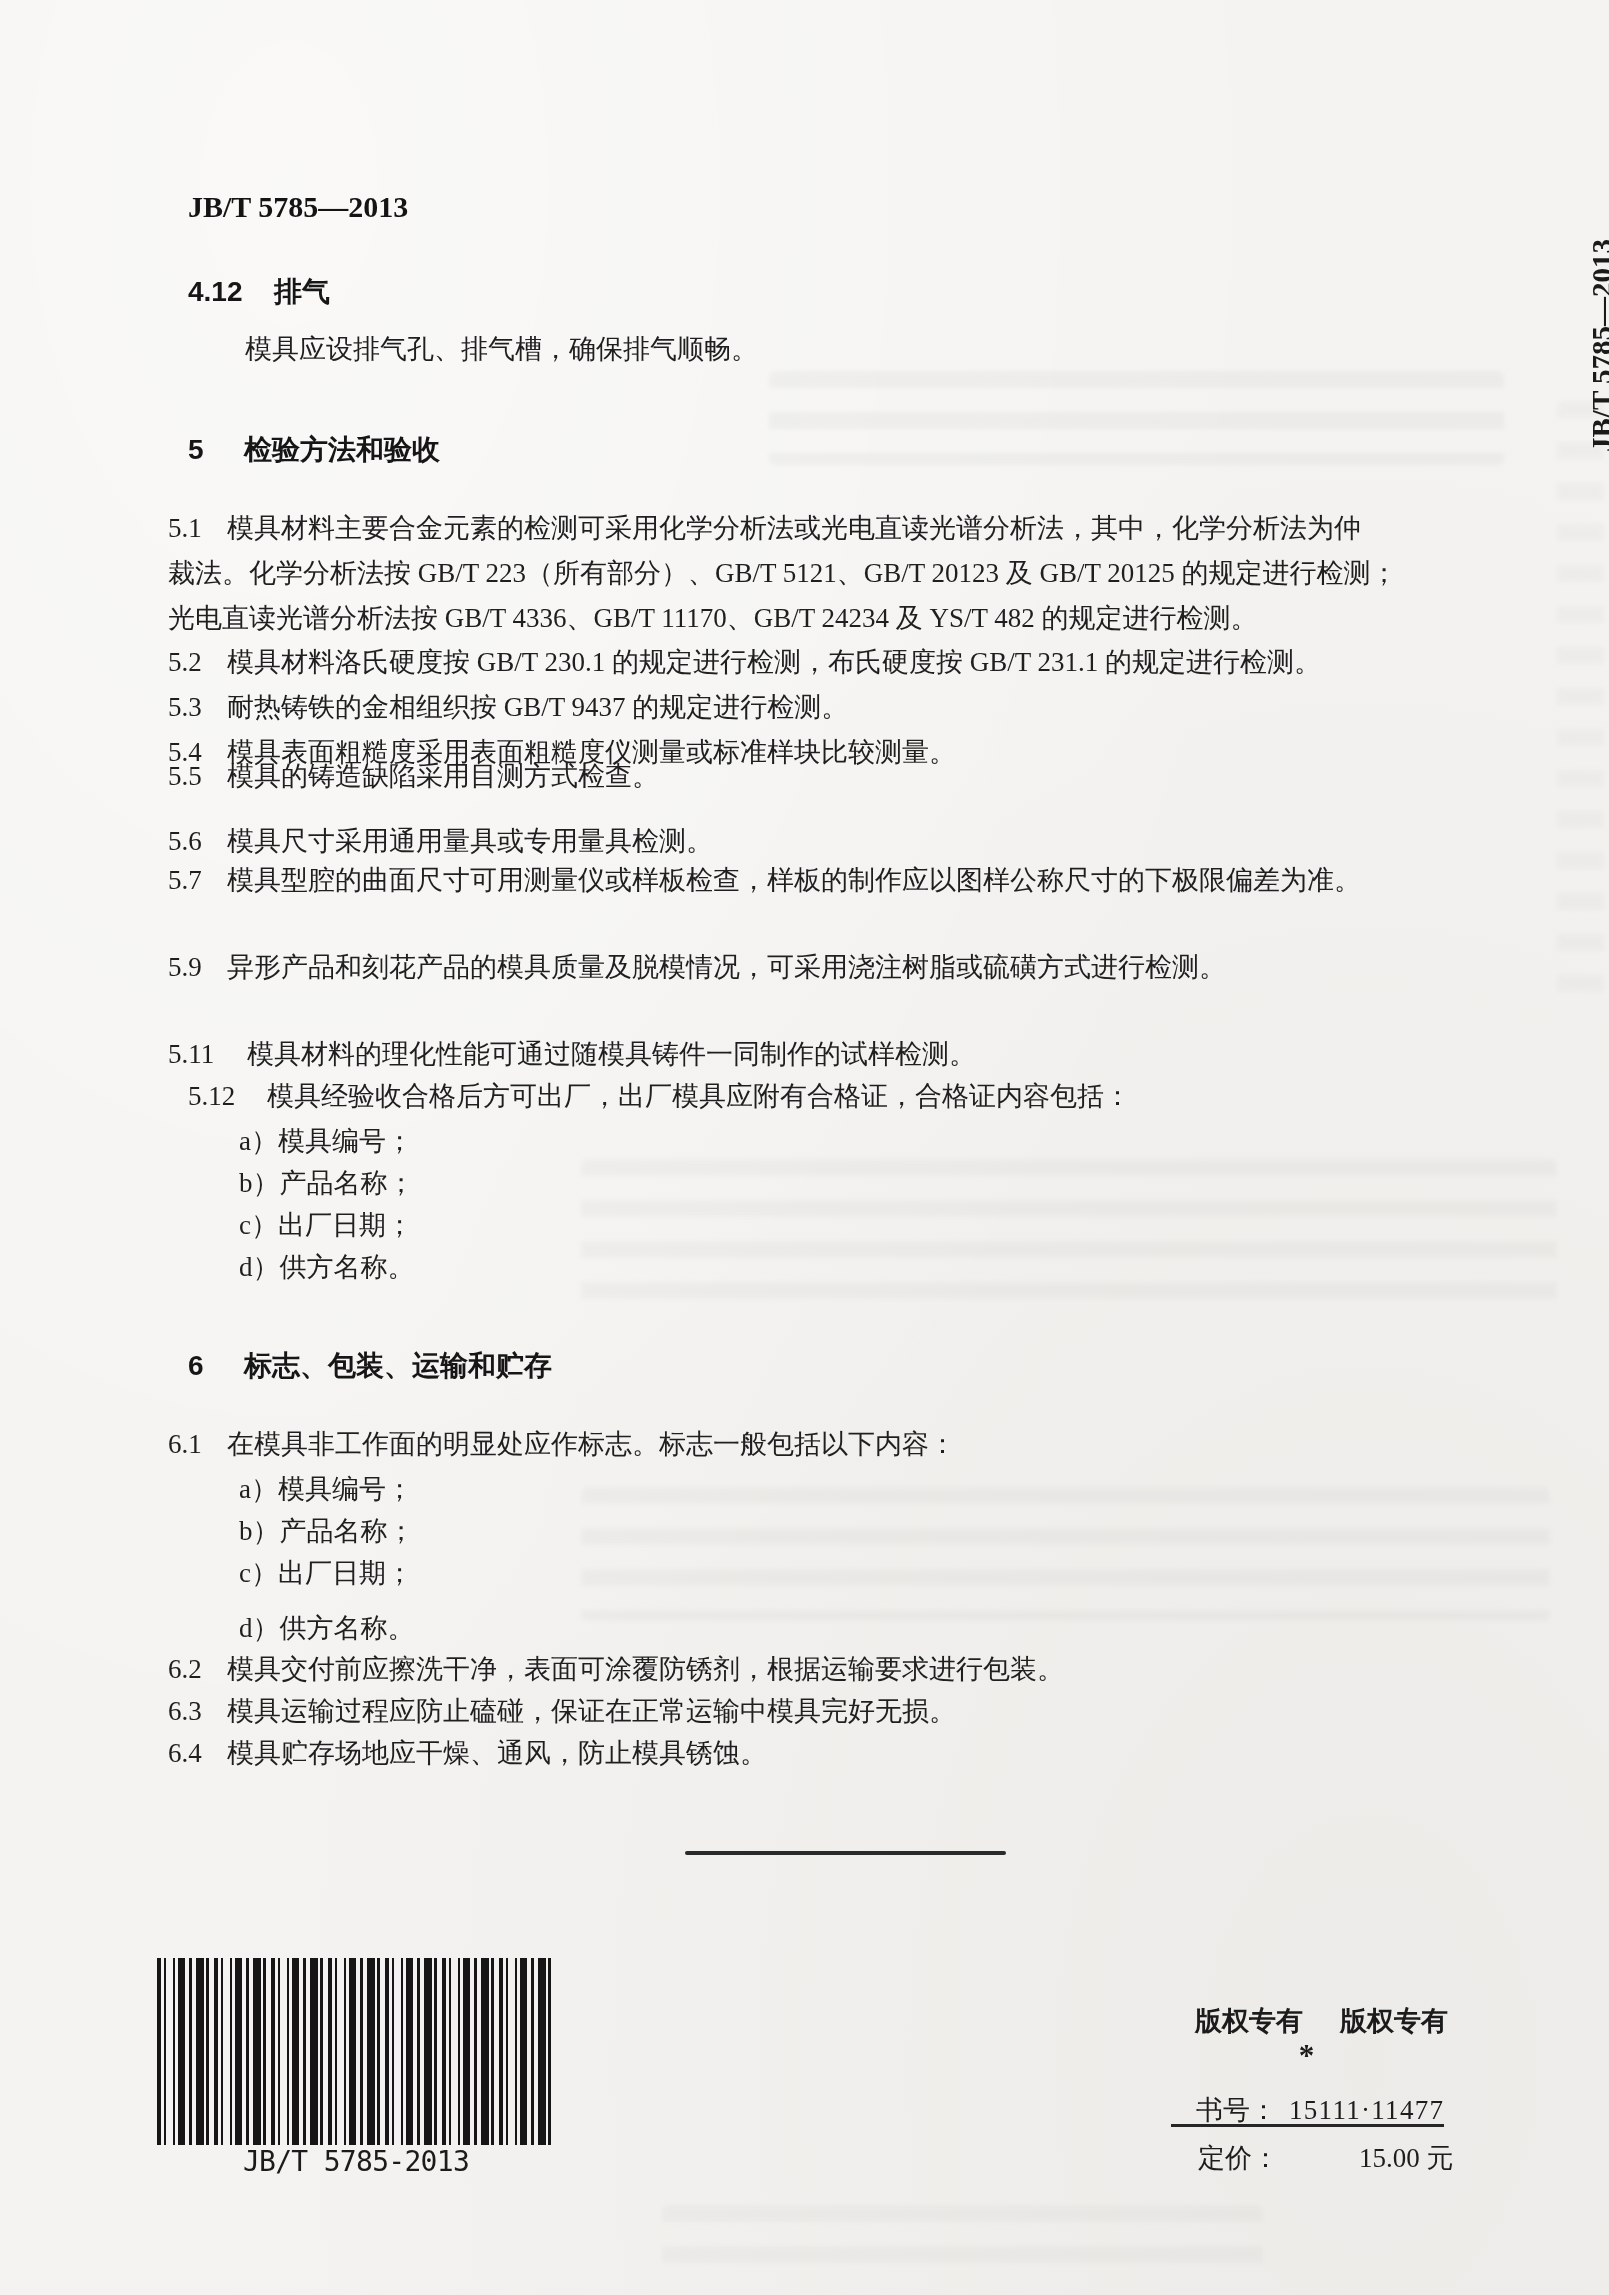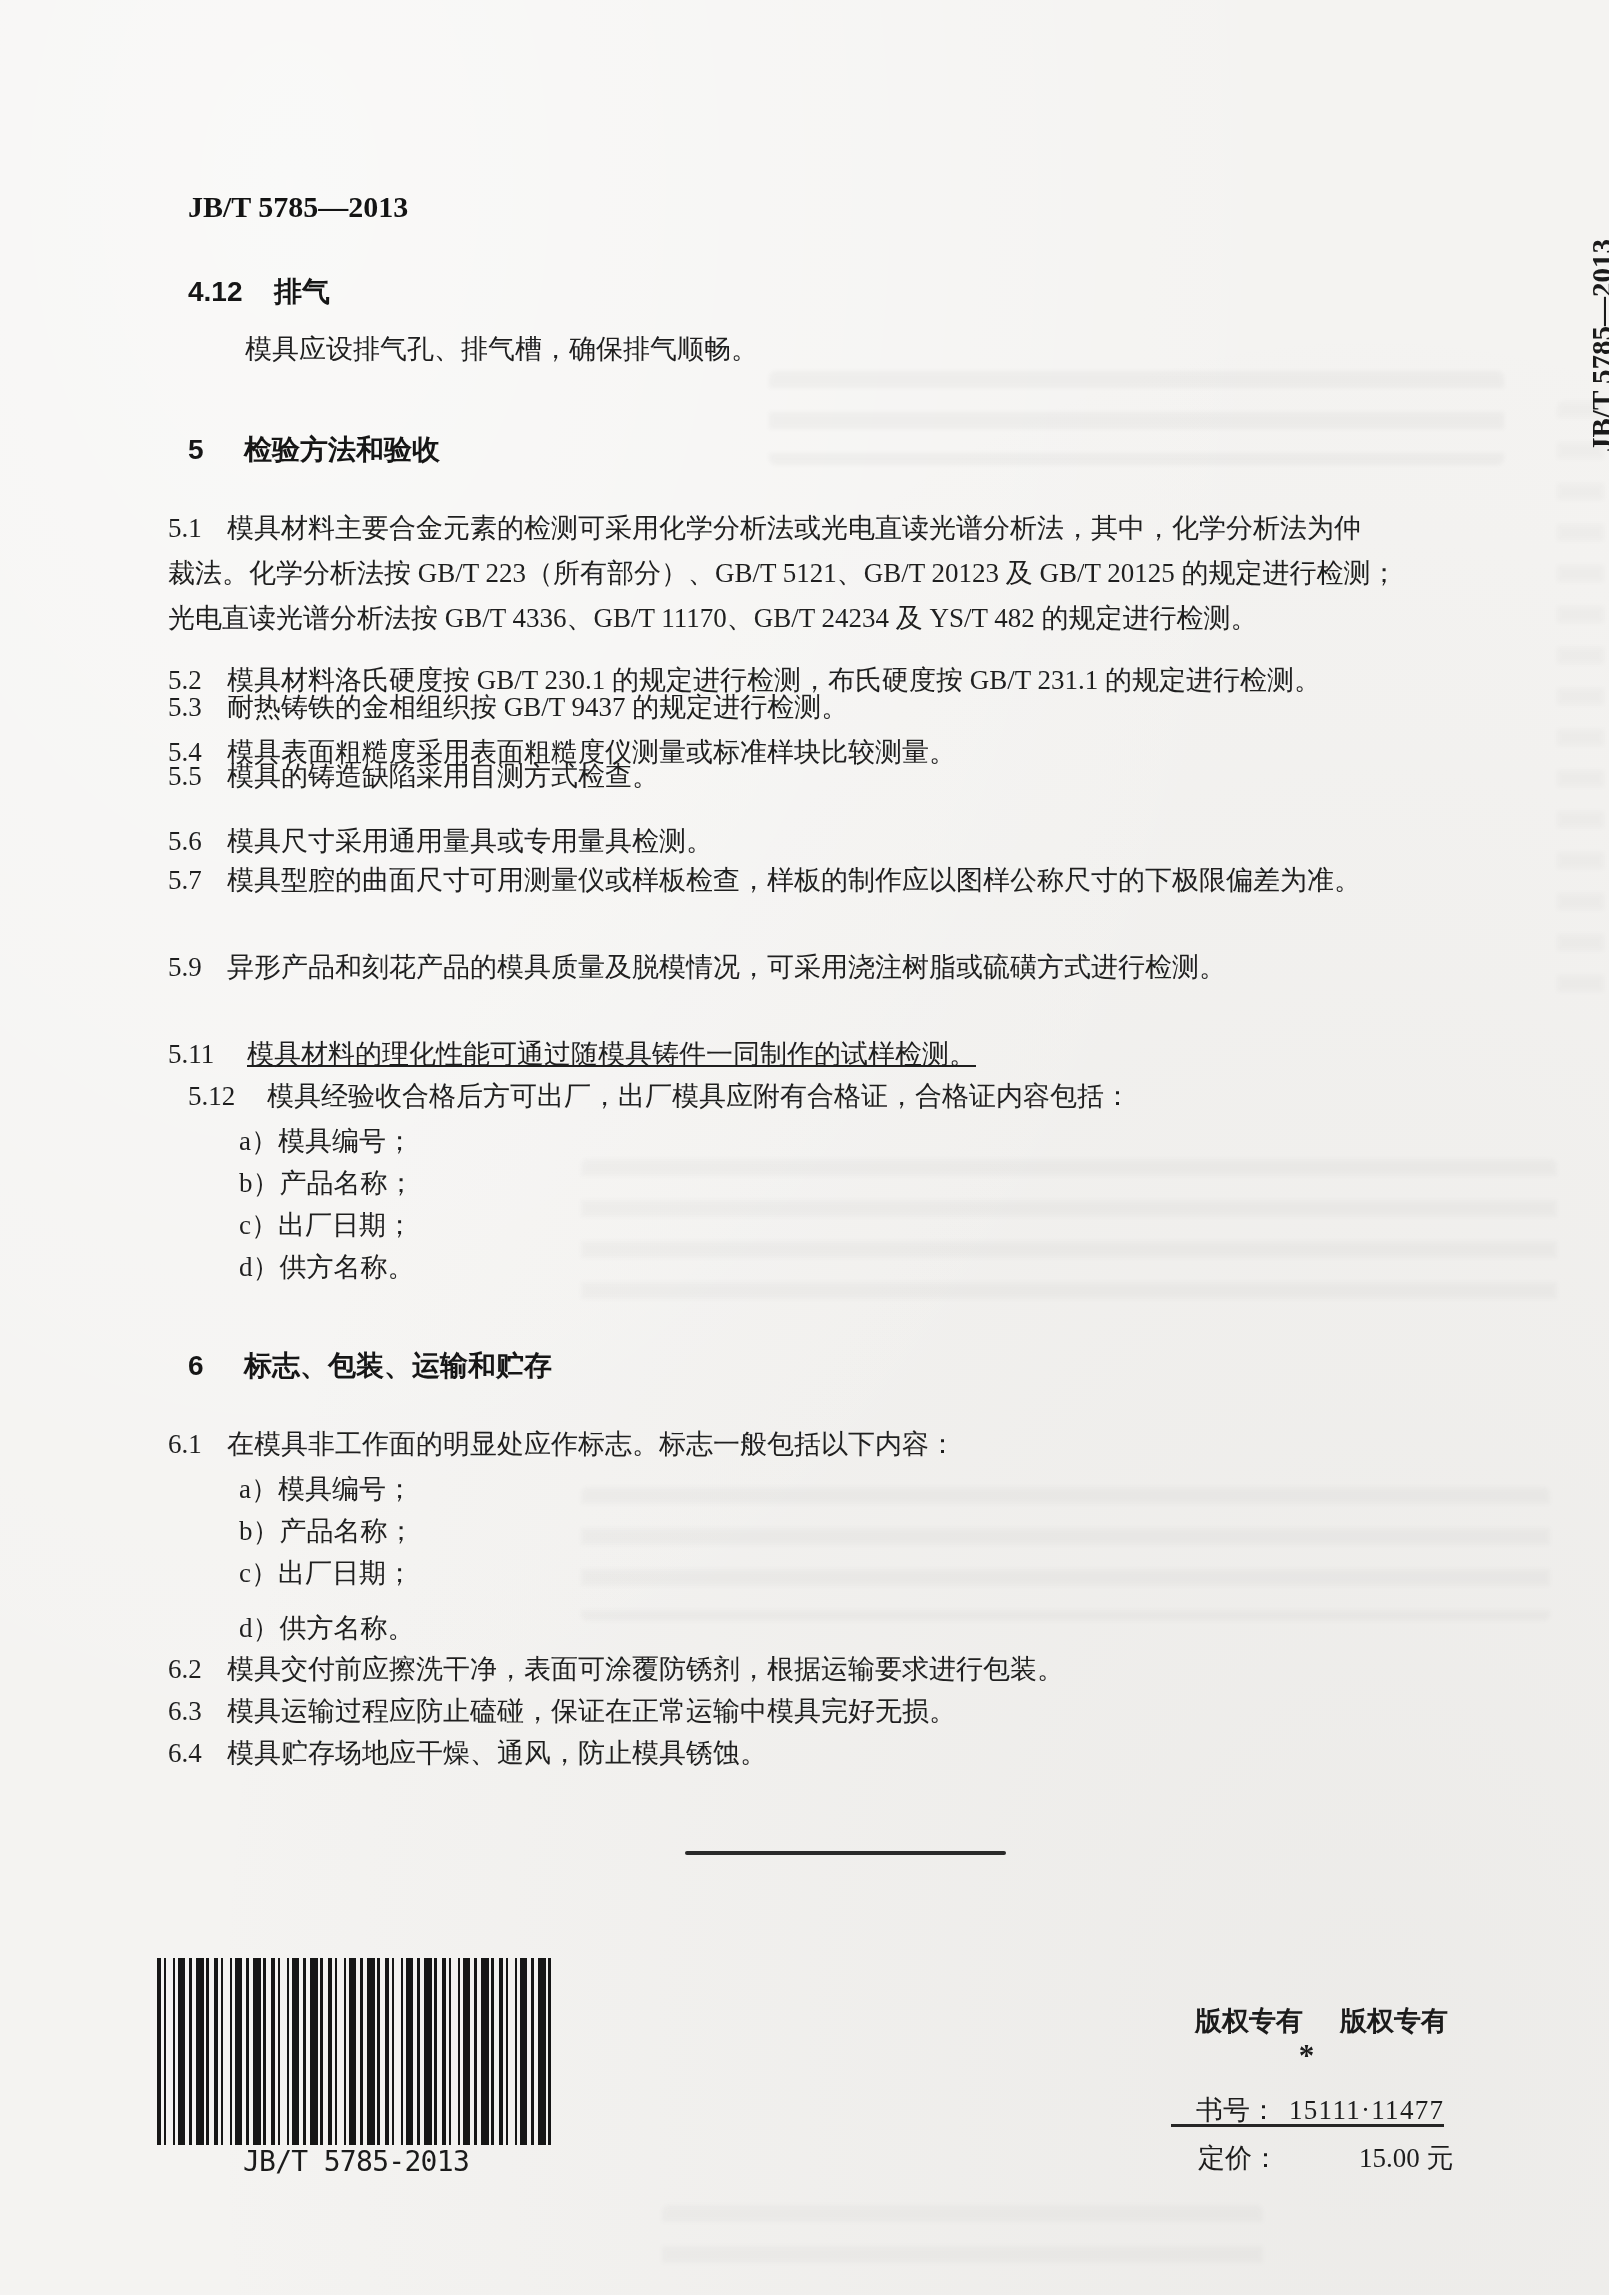--- a/index.html
+++ b/index.html
@@ -103,42 +103,42 @@
   <div class="heading" style="left:188px;top:431px;">
     <span class="hnum" style="min-width:56px;">5</span><span>检验方法和验收</span>
   </div>
 
   <div class="ln" style="left:168px;top:513px;">
     <span class="num">5.1</span><span>模具材料主要合金元素的检测可采用化学分析法或光电直读光谱分析法，其中，化学分析法为仲</span>
   </div>
   <div class="ln" style="left:168px;top:558px;">裁法。化学分析法按 GB/T 223（所有部分）、GB/T 5121、GB/T 20123 及 GB/T 20125 的规定进行检测；</div>
   <div class="ln" style="left:168px;top:603px;">光电直读光谱分析法按 GB/T 4336、GB/T 11170、GB/T 24234 及 YS/T 482 的规定进行检测。</div>
 
-  <div class="ln" style="left:168px;top:665px;">
+  <div class="ln" style="left:168px;top:647px;">
     <span class="num">5.2</span><span>模具材料洛氏硬度按 GB/T 230.1 的规定进行检测，布氏硬度按 GB/T 231.1 的规定进行检测。</span>
   </div>
   <div class="ln" style="left:168px;top:692px;">
     <span class="num">5.3</span><span>耐热铸铁的金相组织按 GB/T 9437 的规定进行检测。</span>
   </div>
   <div class="ln" style="left:168px;top:737px;">
     <span class="num">5.4</span><span>模具表面粗糙度采用表面粗糙度仪测量或标准样块比较测量。</span>
   </div>
   <div class="ln" style="left:168px;top:761px;">
     <span class="num">5.5</span><span>模具的铸造缺陷采用目测方式检查。</span>
   </div>
   <div class="ln" style="left:168px;top:826px;">
     <span class="num">5.6</span><span>模具尺寸采用通用量具或专用量具检测。</span>
   </div>
   <div class="ln" style="left:168px;top:865px;">
     <span class="num">5.7</span><span>模具型腔的曲面尺寸可用测量仪或样板检查，样板的制作应以图样公称尺寸的下极限偏差为准。</span>
   </div>
   <div class="ln" style="left:168px;top:952px;">
     <span class="num">5.9</span><span>异形产品和刻花产品的模具质量及脱模情况，可采用浇注树脂或硫磺方式进行检测。</span>
   </div>
-  <div class="ln" style="left:168px;top:1039px;text-decoration:underline;">
+  <div class="ln" style="left:168px;top:1039px;">
     <span class="numw">5.11</span><span>模具材料的理化性能可通过随模具铸件一同制作的试样检测。</span>
   </div>
   <div class="ln" style="left:156px;top:1081px;margin-left:32px;">
     <span class="numw">5.12</span><span>模具经验收合格后方可出厂，出厂模具应附有合格证，合格证内容包括：</span>
   </div>
 
   <div class="ln" style="left:239px;top:1126px;">a）模具编号；</div>
   <div class="ln" style="left:239px;top:1168px;">b）产品名称；</div>
   <div class="ln" style="left:239px;top:1210px;">c）出厂日期；</div>
   <div class="ln" style="left:239px;top:1252px;">d）供方名称。</div>

